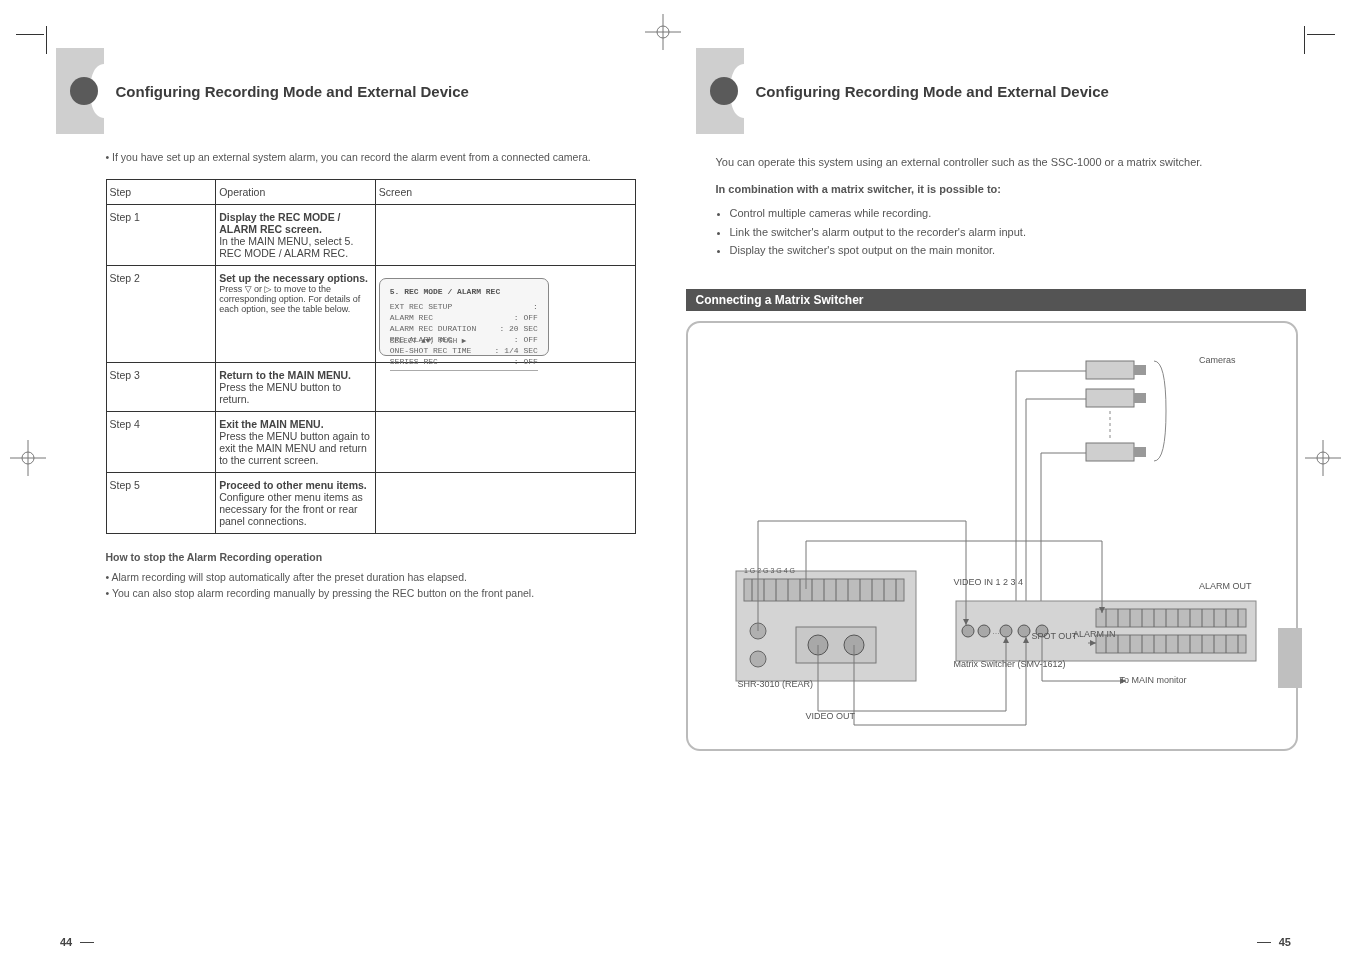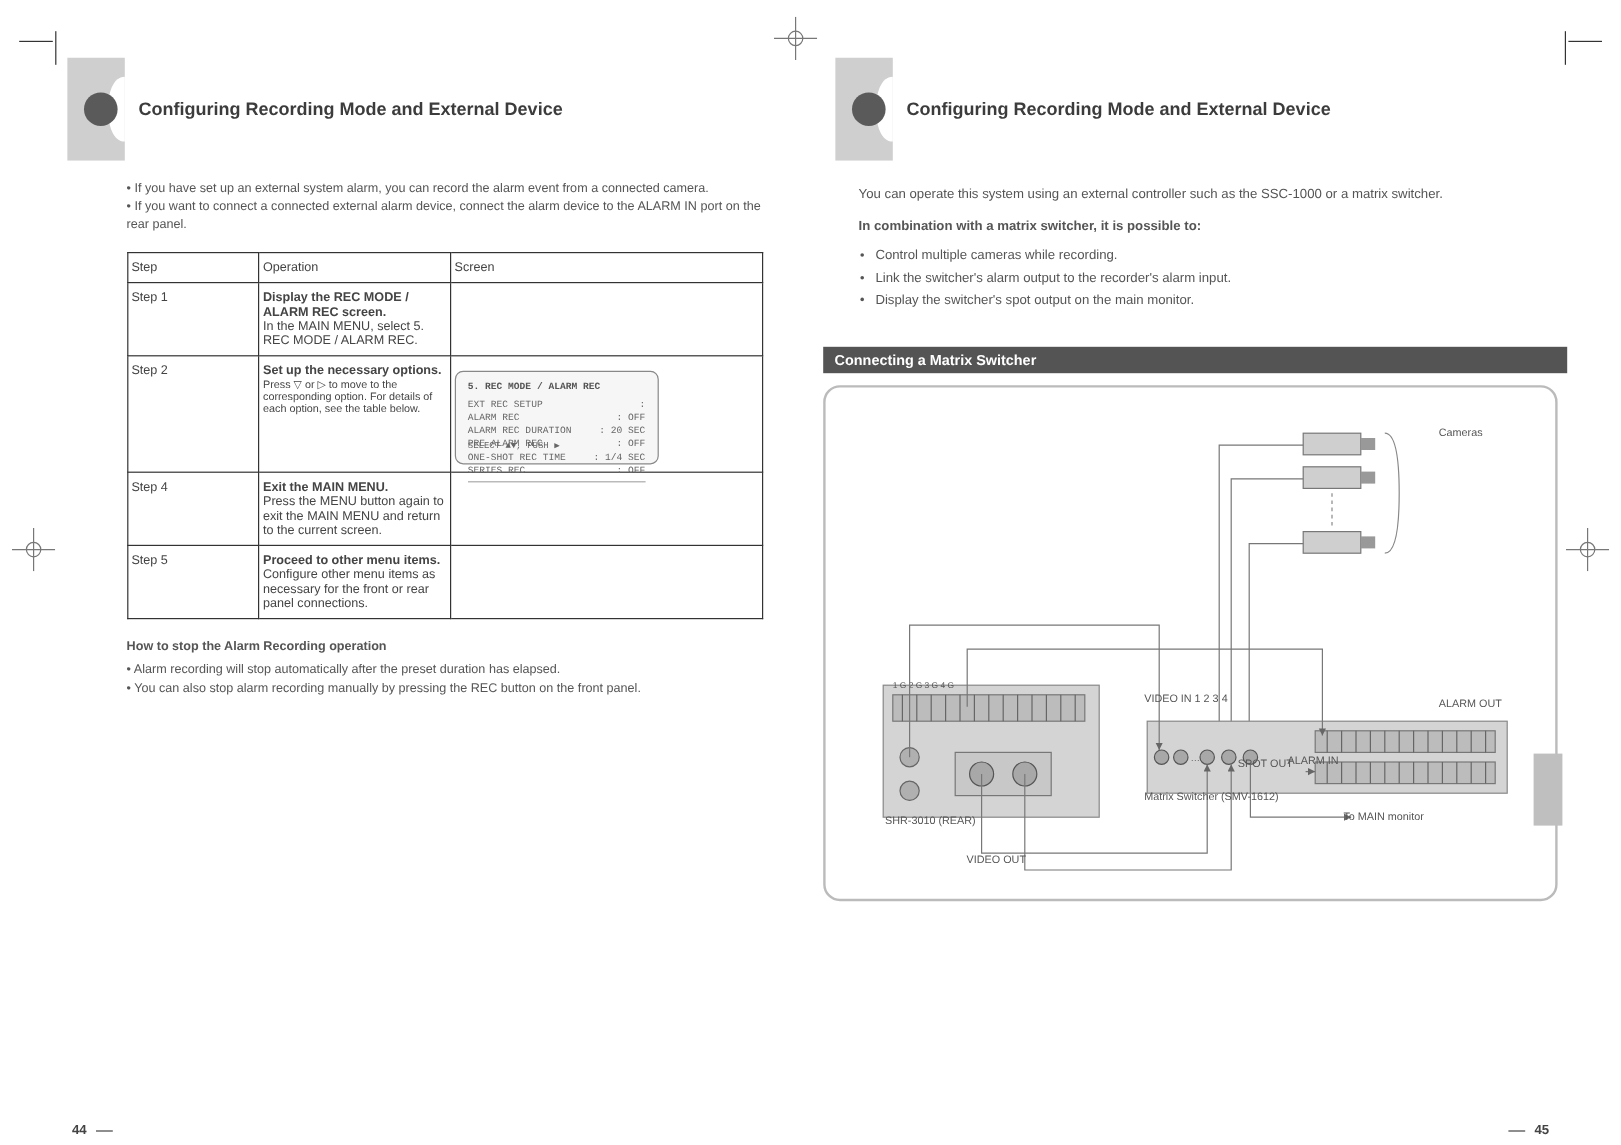--- a/index.html
+++ b/index.html
@@ -236,21 +236,20 @@
           <circle cx="28" cy="43" r="14" fill="#5a5a5a"></circle>
         </svg>
       </div>
       <div class="tab-text">
         <div class="tab-title">Configuring Recording Mode and External Device</div>
       </div>
     </div>
 
     <div class="note">
       <div>• If you have set up an external system alarm, you can record the alarm event from a connected camera.</div>
-      <div>• If you want to connect a connected external alarm device, connect the alarm device to the ALARM IN port on the rear panel.</div>
     </div>
 
     <table class="tbl">
       <tbody>
           <tr>
         <th class="c1">Step</th>
         <th class="c2">Operation</th>
         <th class="c3">Screen</th>
       </tr>
       <tr>
@@ -292,20 +291,28 @@
                   <span>: 1/4 SEC</span>
                 </div>
             <div class="row">
                   <span>SERIES REC</span>
                   <span>: OFF</span>
                 </div>
             <div class="hr"></div>
             <div class="bsel">SELECT ▲▼,   PUSH ▶</div>
           </div>
         </td>
+      </tr>
+      <tr>
+        <td>Step 3</td>
+        <td>
+          <div style="font-weight:600;">Return to the MAIN MENU.</div>
+          <div>Press the MENU button to return.</div>
+        </td>
+        <td></td>
       </tr>
       <tr>
         <td>Step 4</td>
         <td>
           <div style="font-weight:600;">Exit the MAIN MENU.</div>
           <div>Press the MENU button again to exit the MAIN MENU and return to the current screen.</div>
         </td>
         <td></td>
       </tr>
       <tr>

